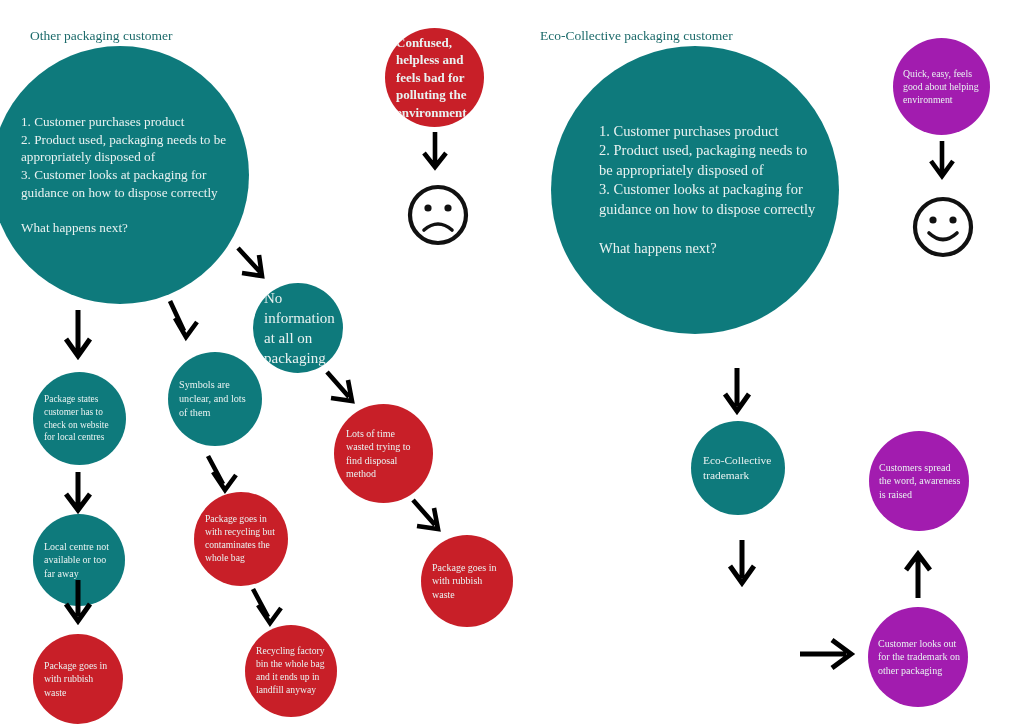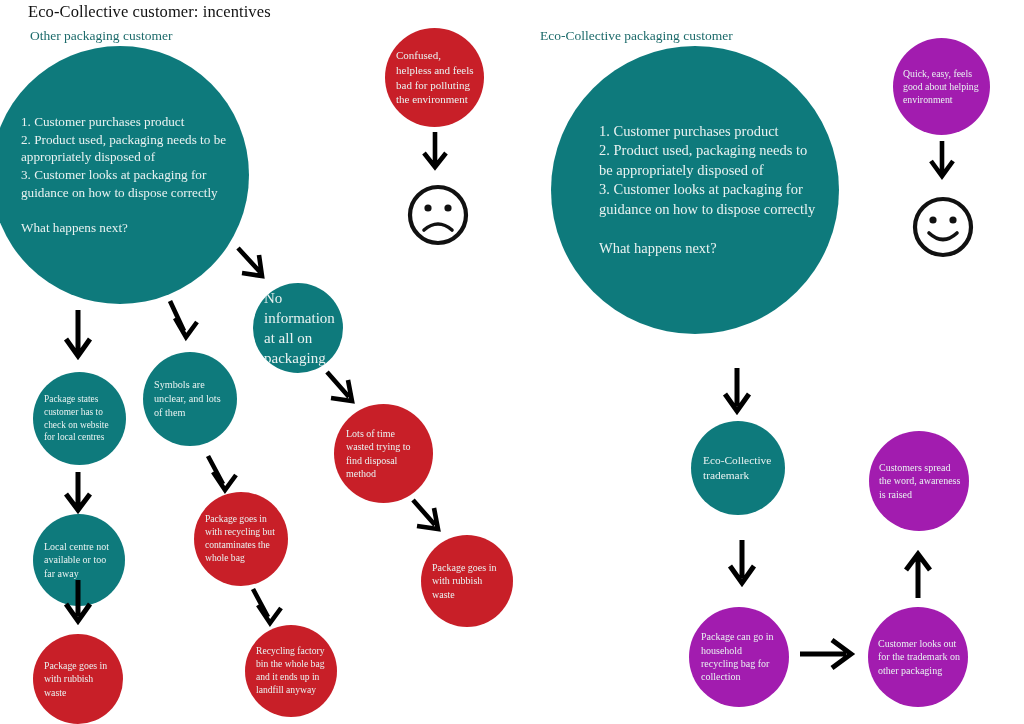--- a/index.html
+++ b/index.html
@@ -63,36 +63,35 @@
   }
   .big-text {
     font-size: 14.5px;
   }
 </style>
 </head>
 <body>
 
 <div id="canvas">
 
-  <div class="title">Eco-Collective customer: incentives</div>
 
   <div class="section-label" style="left:30px; top:28px;">Other packaging customer</div>
 
   <div class="section-label" style="left:540px; top:28px;">Eco-Collective packaging customer</div>
 
   <div class="circle teal" style="left:-9px; top:46px; width:258px; height:258px; padding:0 12px 0 30px;">
     <span class="ctext big-text" style="font-size:13.2px;">1. Customer purchases product
 2. Product used, packaging needs to be appropriately disposed of
 3. Customer looks at packaging for guidance on how to dispose correctly
 
 What happens next?</span>
   </div>
 
   <div class="circle red" style="left:385px; top:28px; width:99px; height:99px; padding:0 10px 0 11px;">
-    <span class="ctext" style="font-size:11px;">Confused, helpless and feels bad for polluting the environment</span>
+    <span class="ctext" style="font-size:13px;font-weight:bold;">Confused, helpless and feels bad for polluting the environment</span>
   </div>
 
   <div class="arrow" style="left:420px; top:131px; font-size:38px;">
     <svg width="30" height="42" viewBox="0 0 30 42" aria-hidden="true">
       <path d="M15 1 L15 33 M4 22 L15 36 L26 22" fill="none" stroke="#000" stroke-width="4.6" stroke-linecap="butt" stroke-linejoin="miter"></path>
     </svg>
   </div>
 
   <div class="face" style="left:406px; top:182px;">
     <svg width="64" height="66" viewBox="0 0 64 66">
@@ -138,21 +137,21 @@
   <div class="arrow" style="left:408px; top:496px;">
     <svg width="44" height="44" viewBox="0 0 44 44">
       <path d="M5 4 L27 29 M26 12 L30 33 L9 30" fill="none" stroke="#000" stroke-width="4.6" stroke-linejoin="miter"></path>
     </svg>
   </div>
 
   <div class="circle red" style="left:421px; top:535px; width:92px; height:92px; padding:0 9px 0 11px;">
     <span class="ctext" style="font-size:10px;">Package goes in with rubbish waste</span>
   </div>
 
-  <div class="circle teal" style="left:143px; top:352px; width:94px; height:94px; padding:0 8px 0 11px;">
+  <div class="circle teal" style="left:168px; top:352px; width:94px; height:94px; padding:0 8px 0 11px;">
     <span class="ctext" style="font-size:10.2px;">Symbols are unclear, and lots of them</span>
   </div>
 
   <div class="arrow" style="left:203px; top:453px;">
     <svg width="40" height="44" viewBox="0 0 40 44">
       <path d="M5 3 L20 31 M10 19 L22 37 L33 22" fill="none" stroke="#000" stroke-width="4.6" stroke-linejoin="miter"></path>
     </svg>
   </div>
 
   <div class="circle red" style="left:194px; top:492px; width:94px; height:94px; padding:0 8px 0 11px;">
@@ -229,23 +228,20 @@
   <div class="circle teal" style="left:691px; top:421px; width:94px; height:94px; padding:0 8px 0 12px;">
     <span class="ctext" style="font-size:11.4px;">Eco-Collective trademark</span>
   </div>
 
   <div class="arrow" style="left:726px; top:538px;">
     <svg width="32" height="52" viewBox="0 0 32 52">
       <path d="M16 2 L16 40 M4 28 L16 45 L28 28" fill="none" stroke="#000" stroke-width="5" stroke-linejoin="miter"></path>
     </svg>
   </div>
 
-  <div class="circle green" style="left:689px; top:607px; width:100px; height:100px; padding:0 8px 0 12px;">
-    <span class="ctext" style="font-size:10px;">Package can go in household recycling bag for collection</span>
-  </div>
 
   <div class="arrow" style="left:798px; top:633px;">
     <svg width="62" height="42" viewBox="0 0 62 42">
       <path d="M2 21 L48 21 M34 7 L53 21 L34 35" fill="none" stroke="#000" stroke-width="5" stroke-linejoin="miter"></path>
     </svg>
   </div>
 
   <div class="circle green" style="left:868px; top:607px; width:100px; height:100px; padding:0 8px 0 10px;">
     <span class="ctext" style="font-size:10px;">Customer looks out for the trademark on other packaging</span>
   </div>

